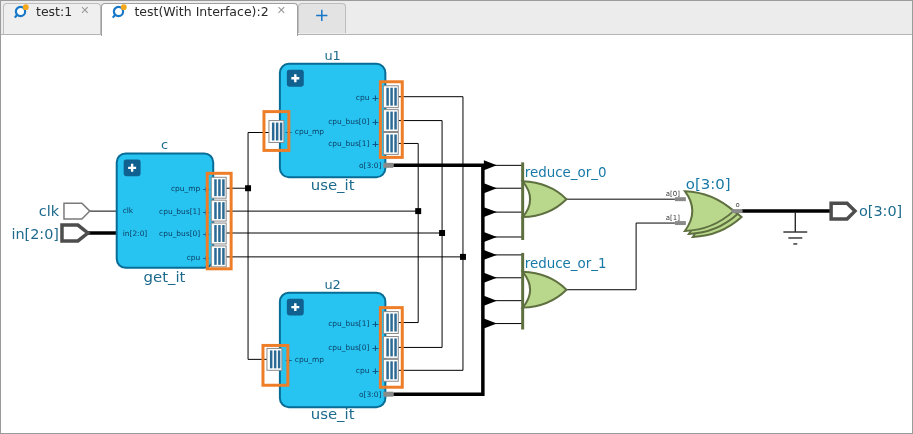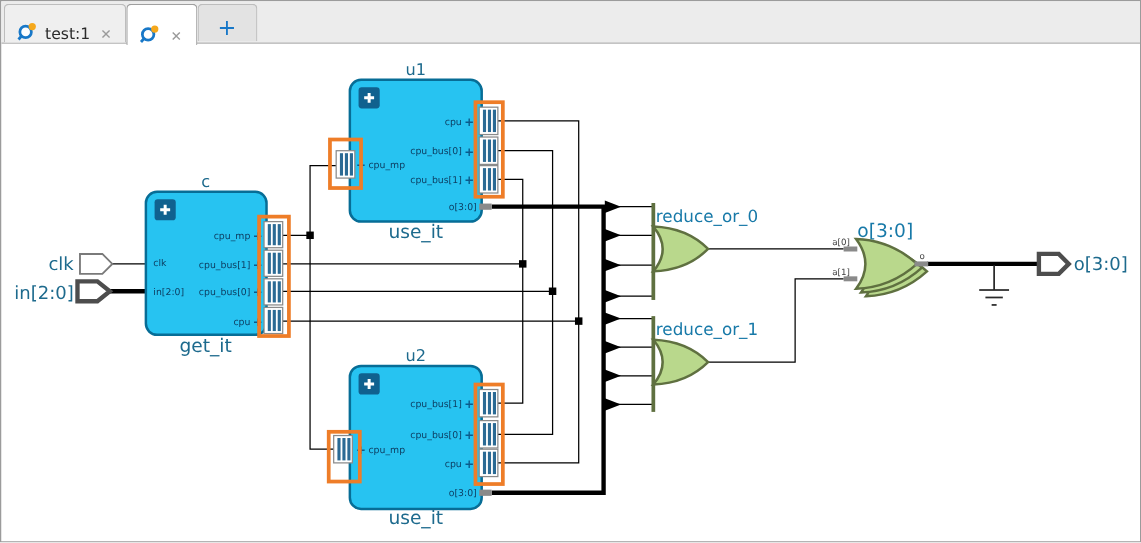--- a/index.html
+++ b/index.html
@@ -1,21 +1,21 @@
 <!DOCTYPE html>
 <html><head>
 <meta charset="utf-8">
 <style>
   html,body{margin:0;padding:0;background:#fff;}
   .frame{position:relative;width:913px;height:434px;box-sizing:border-box;
          border:1px solid #9b9b9b;background:#fff;overflow:hidden;
          font-family:"DejaVu Sans","Liberation Sans",sans-serif;}
   .tabbar{position:absolute;top:0;left:0;width:100%;height:34px;background:#ececec;
           border-bottom:1px solid #b5b5b5;box-sizing:border-box;display:flex;align-items:flex-start;}
-  .tab{display:flex;align-items:flex-end;gap:6px;margin-top:2px;height:30px;padding:0 9px;
+  .tab{display:flex;align-items:flex-start;gap:6px;margin-top:2px;height:30px;padding:0 9px;
        border:1px solid #bdbdbd;border-bottom:none;border-radius:4px 4px 0 0;background:#efefef;
        font-size:12.5px;color:#2b2b2b;white-space:nowrap;cursor:default;}
   .tab.first{margin-left:2px;}
   .tab.active{background:#ffffff;border-color:#9f9f9f;height:32px;z-index:2;}
   .tab.newtab{width:28px;justify-content:center;background:#e3e3e3;color:#1878c8;
               font-size:18px;font-weight:400;height:29px;}
   .close{color:#9a9a9a;font-size:11px;line-height:1;padding:1px 2px;}
   .tabicon{width:17px;height:16px;display:inline-block;}
   svg text{font-family:"DejaVu Sans","Liberation Sans",sans-serif;}
   .pin{font-size:7.5px;fill:#0d3f63;}
@@ -54,20 +54,21 @@
       <span class="close">✕</span>
     </div>
     <div class="tab active">
       <span class="tabicon">
         <svg width="17" height="16" viewBox="0 0 17 16">
           <circle cx="7.5" cy="7.5" r="4.6" fill="#fff" stroke="#1878c8" stroke-width="2.2"></circle>
           <line x1="4.2" y1="10.8" x2="1.8" y2="13.6" stroke="#1878c8" stroke-width="2.2"></line>
           <circle cx="12.8" cy="3.2" r="2.9" fill="#f5a81c"></circle>
         </svg>
       </span>
+      <span>test(With Interface):2</span>
       <span class="close">✕</span>
     </div>
     <div class="tab newtab">
       <span>+</span>
     </div>
   </div>
 
   <svg width="911" height="398" viewBox="0 34 913 400" style="position:absolute;top:34px;left:0;">
 
     <path class="wire" d="M88,211 H115"></path>

